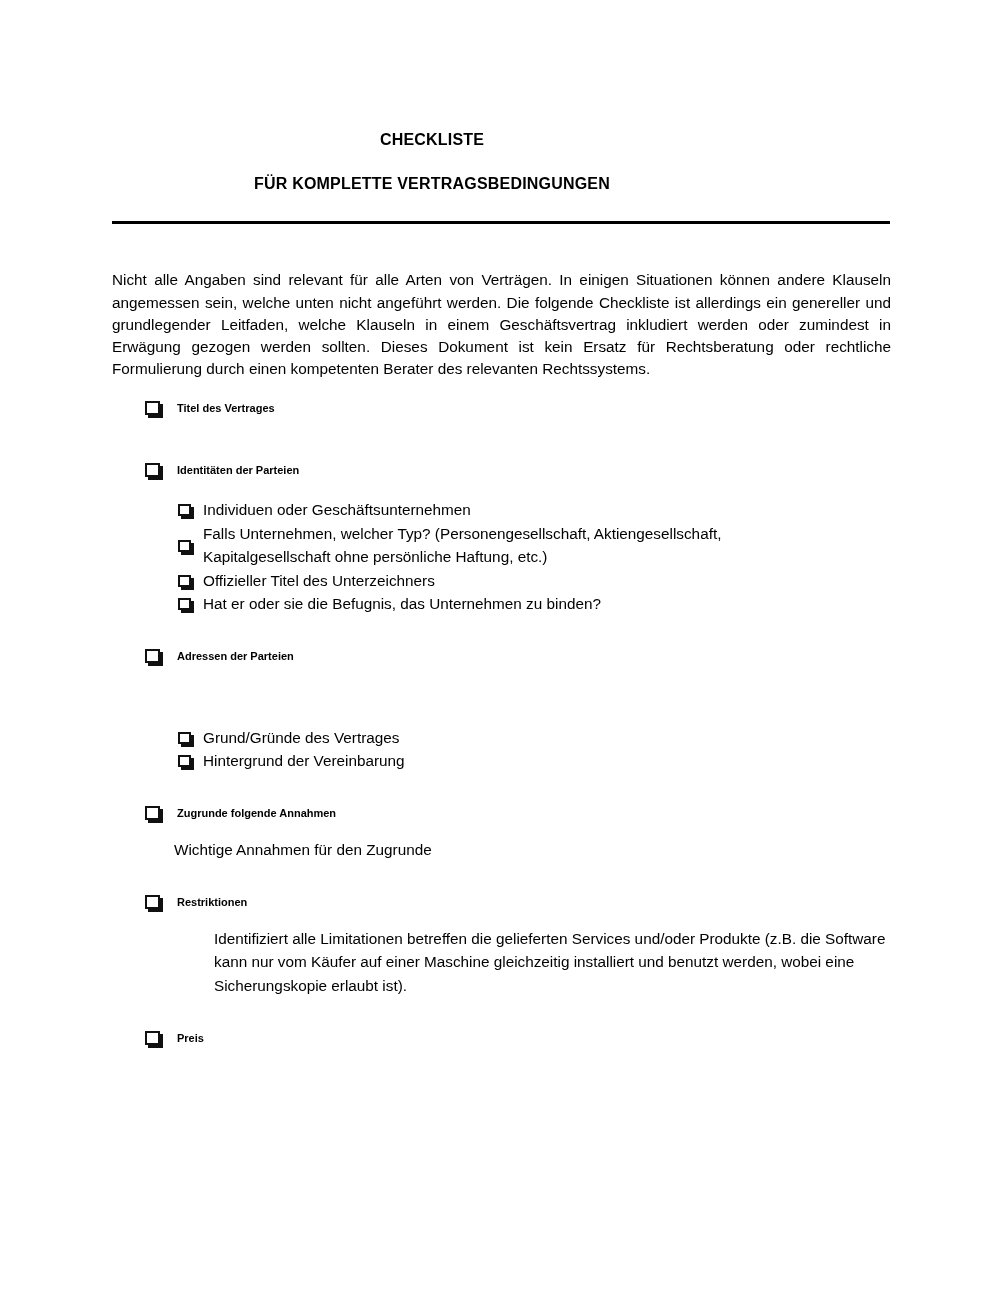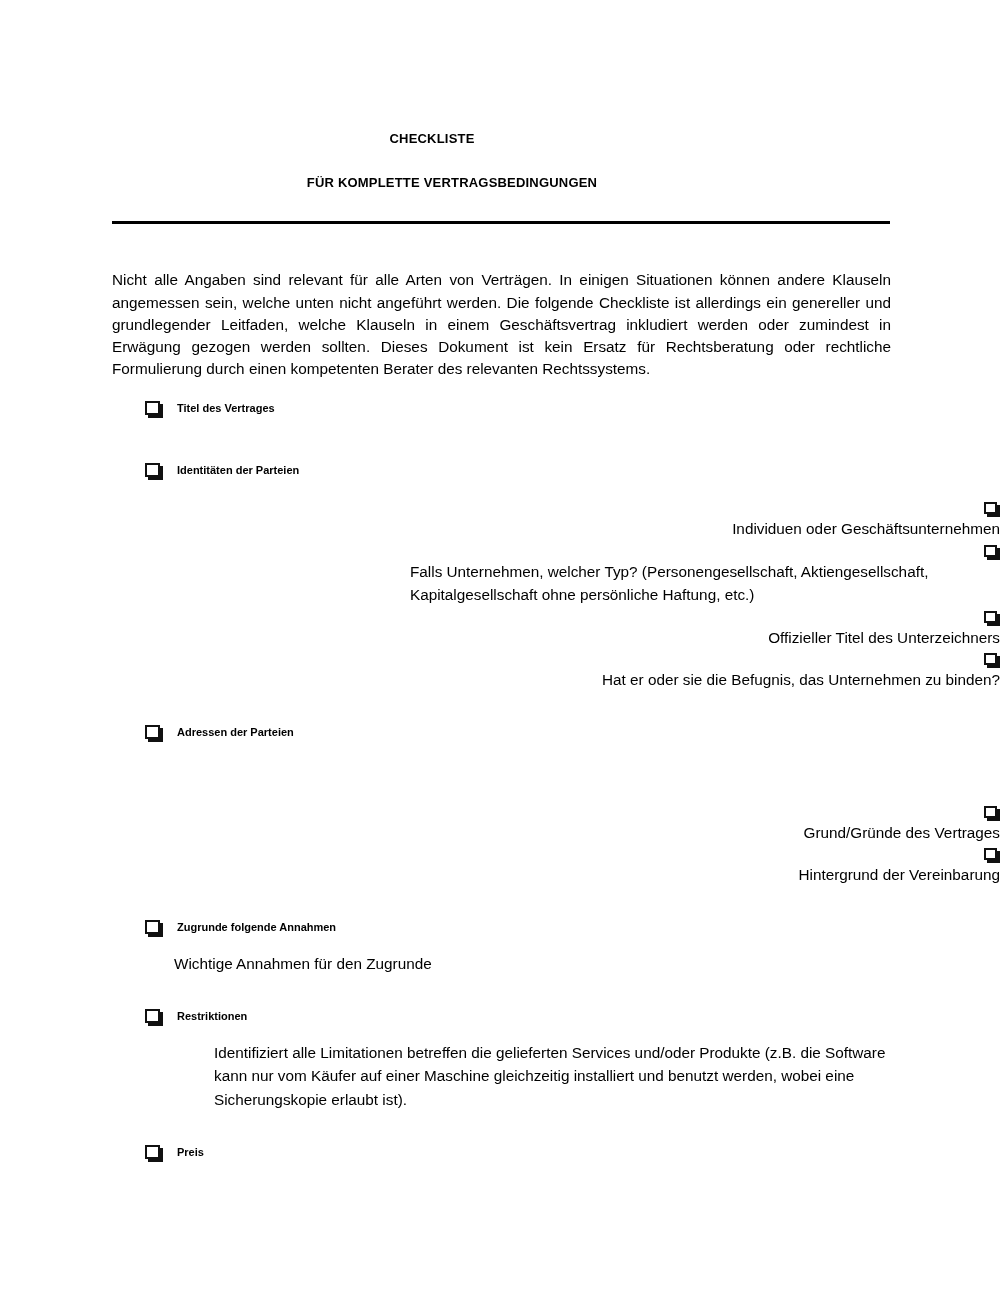--- a/index.html
+++ b/index.html
@@ -24,25 +24,25 @@
     box-sizing: border-box;
   }
 
   
   .doc-title {
     position: absolute;
     left: 0;
     width: 864px;
     text-align: center;
     font-weight: bold;
-    font-size: 13px;
+    font-size: 16px;
     letter-spacing: 0.2px;
   }
   .doc-title.line1 { top: 131px; }
-  .doc-title.line2 { top: 175px; padding-left: 20px; }
+  .doc-title.line2 { top: 175px; }
 
   .title-rule {
     position: absolute;
     left: 112px;
     top: 221px;
     width: 778px;
     height: 3px;
     background: #000000;
   }
 
@@ -107,23 +107,22 @@
     font-weight: bold;
     font-size: 11px;
     line-height: 20px;
     margin-left: 14px;
   }
   .item-main.extra-gap .label { margin-left: 20px; }
 
   
   .item-sub {
     display: flex;
-    align-items: flex-end;
+    align-items: center;
     padding-left: 178px;
-    flex-direction: column;
   }
   .item-sub .cbox { margin-top: 4px; }
   .item-sub .label {
     font-size: 15.3px;
     line-height: 23.5px;
     margin-left: 9px;
     max-width: 590px;
   }
 
   

